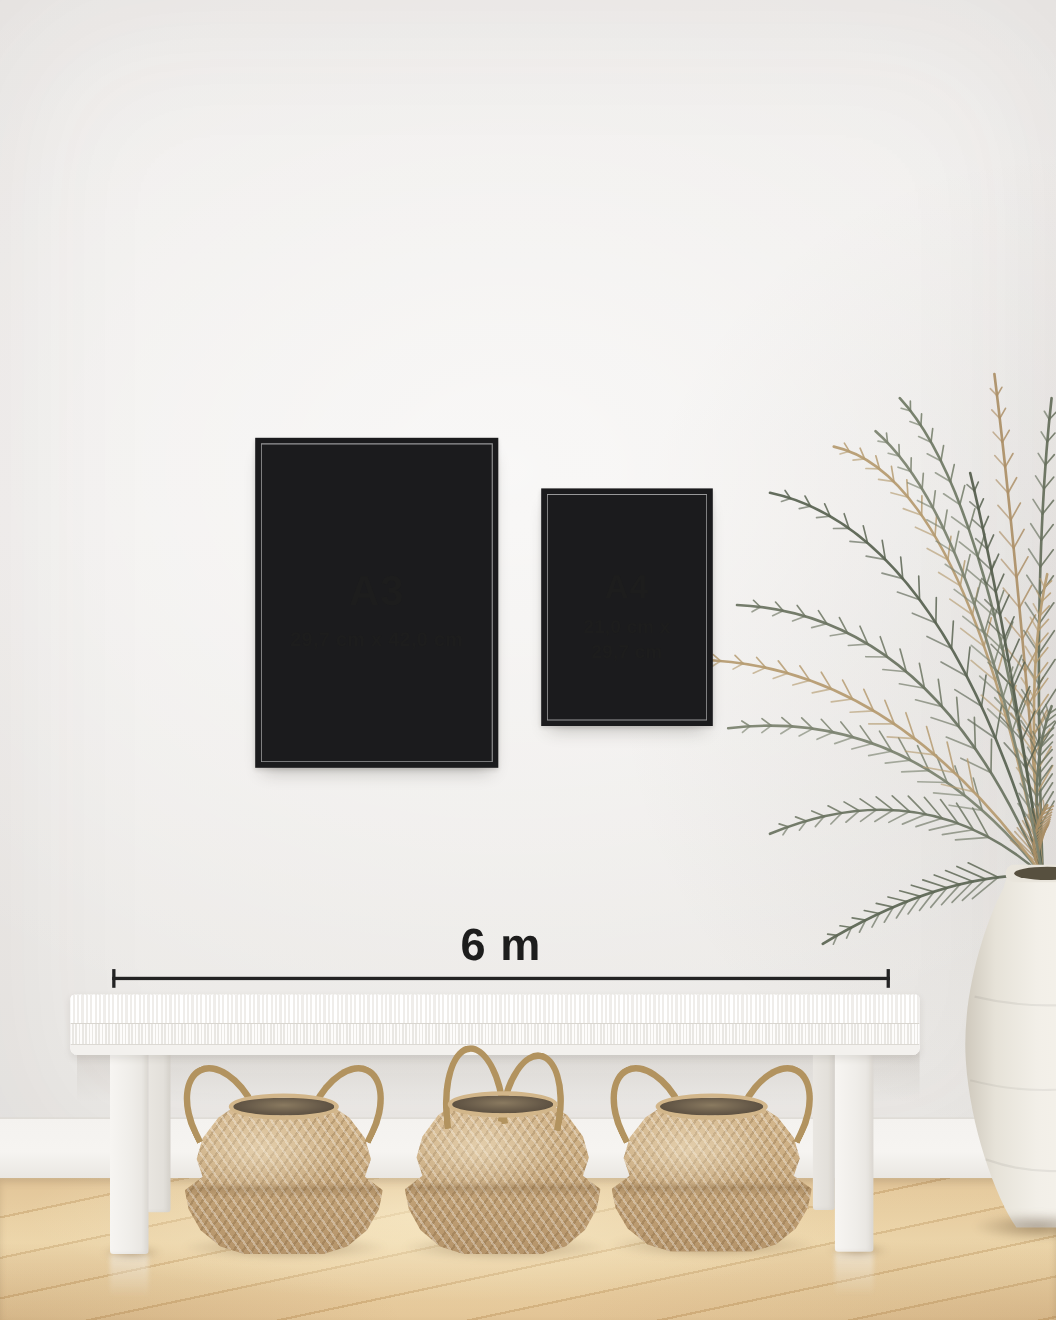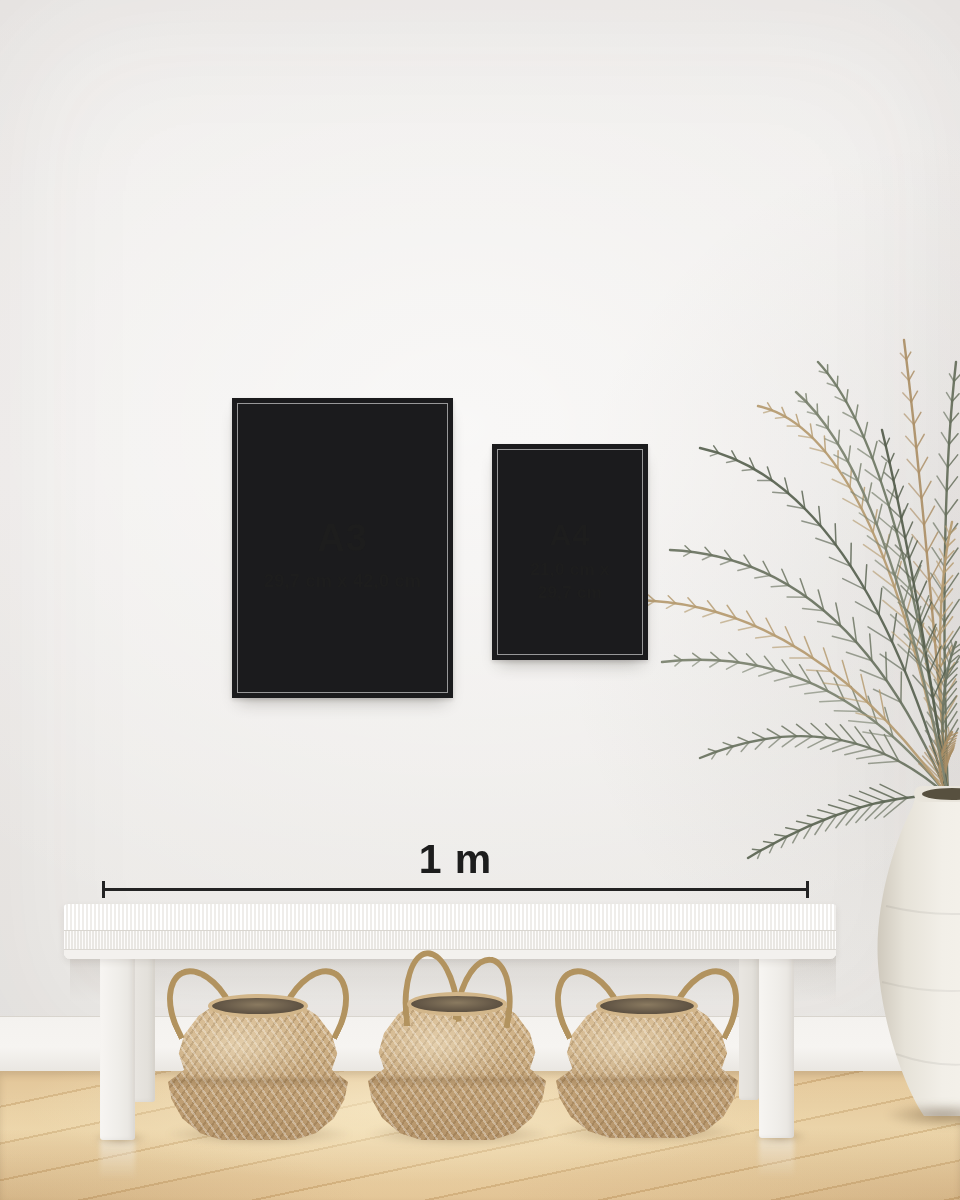--- a/index.html
+++ b/index.html
@@ -597,21 +597,21 @@
     <div class="poster">
       <div class="poster-label">A4</div>
       <div class="poster-dims">
         <span>21,0 cm x</span><br>
         <span>29,7 cm</span>
       </div>
     </div>
   </div>
 
   <div class="scale-group">
-    <div class="scale-label">1 m</div>
+    <div class="scale-label">6 m</div>
     <div class="scale-line"></div>
     <div class="scale-tick tick-left"></div>
     <div class="scale-tick tick-right"></div>
   </div>
 
   <div class="leg leg-back leg-lb"></div>
   <div class="leg leg-back leg-rb"></div>
   <div class="leg leg-lf"></div>
   <div class="leg leg-rf"></div>
   <div class="bench-top"></div>

